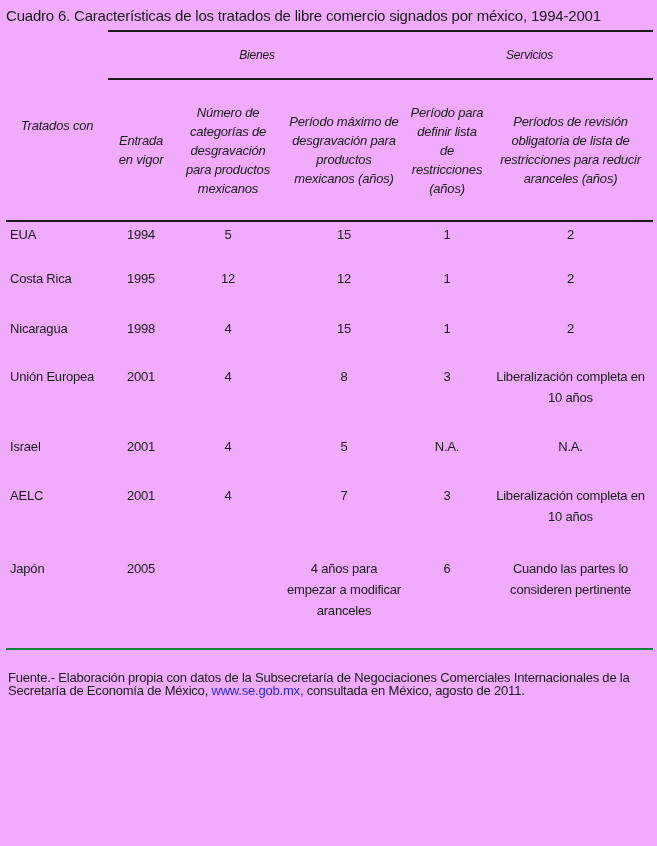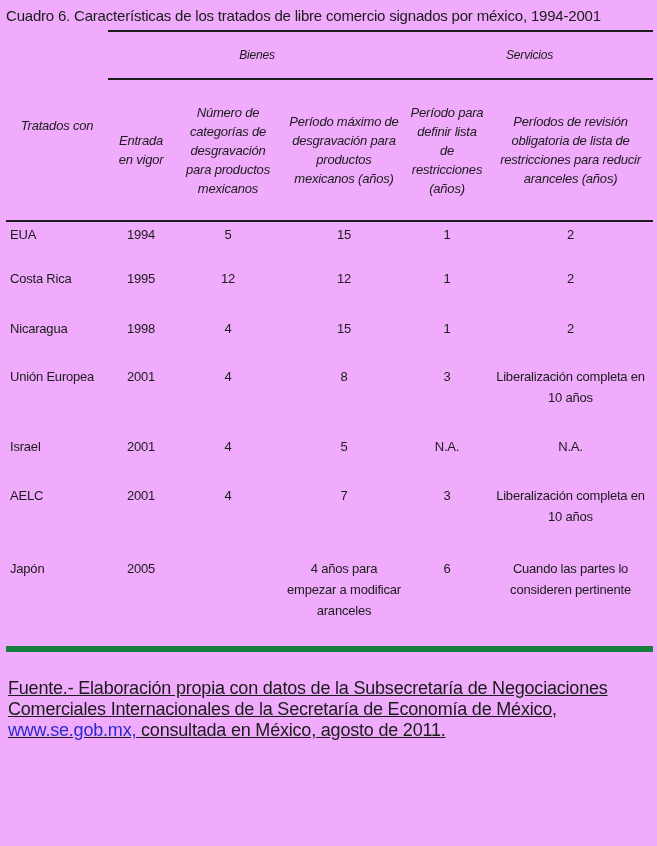--- a/index.html
+++ b/index.html
@@ -69,27 +69,26 @@
   }
   tbody.data td.c1 { text-align: left; }
   tr.r1 td { height: 45px; }
   tr.r2 td { height: 50px; }
   tr.r3 td { height: 48px; }
   tr.r4 td { height: 70px; }
   tr.r5 td { height: 49px; }
   tr.r6 td { height: 90px; }
   tr.r7 td { height: 73px; }
   tr.r8 td { height: 45px; }
-  tr.r9 td { height: 93px; border-bottom: 6px solid #15803d; }
+  tr.r9 td { height: 93px; border-bottom: 2px solid #15803d; }
   
   .footer {
-    font-size: 18px;
-    line-height: 21px;
+    font-size: 13px;
+    line-height: 13px;
     padding: 8px 2px 0 2px;
-    text-decoration: underline;
   }
   .footer a.src-link {
     color: #2a2ace;
     text-decoration: none;
     cursor: pointer;
   }
 </style>
 </head>
 <body>
 

